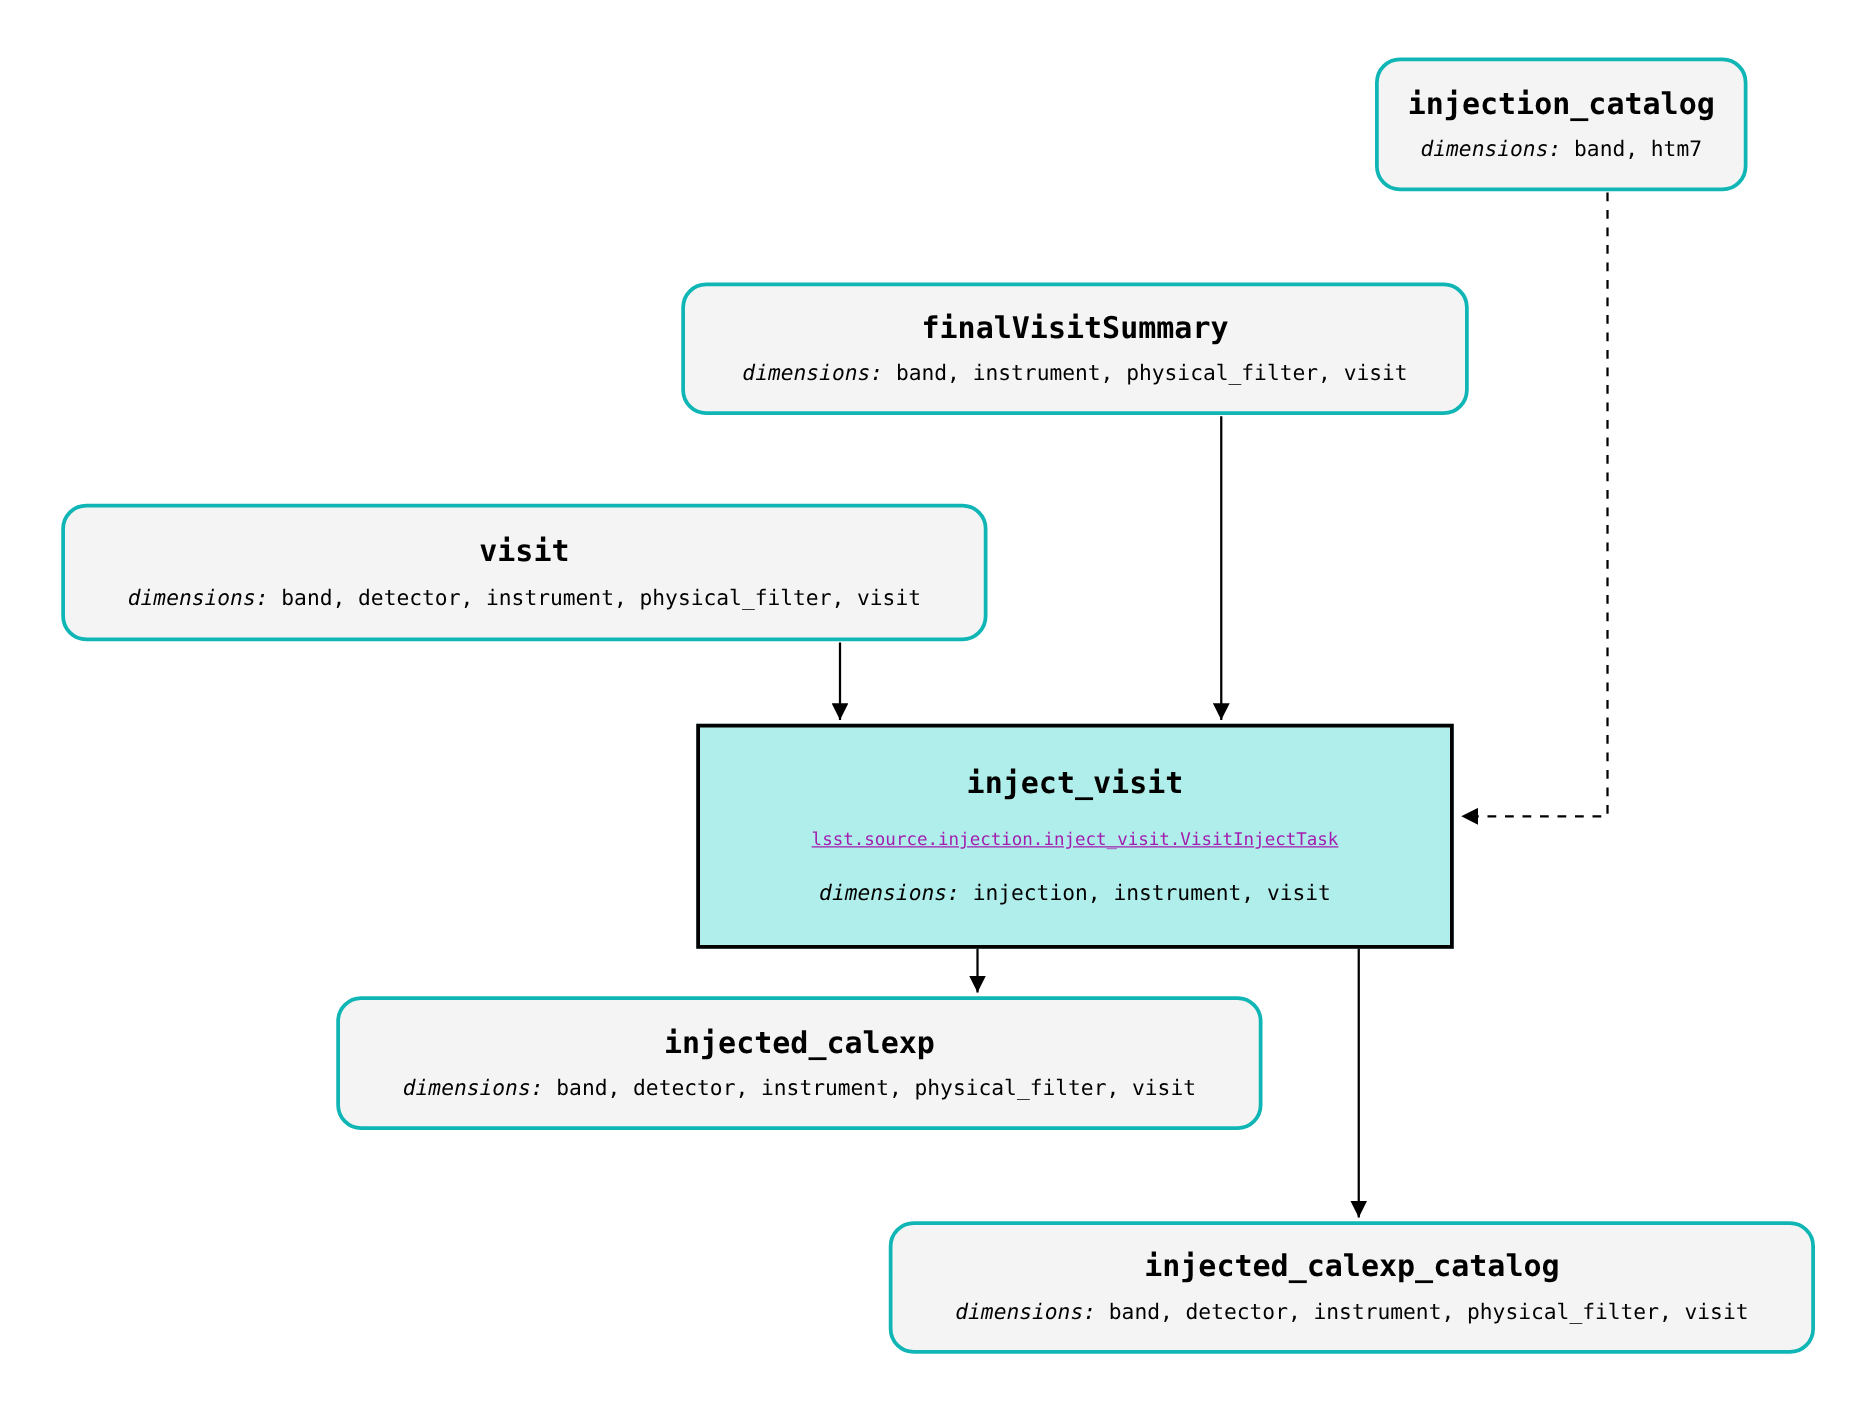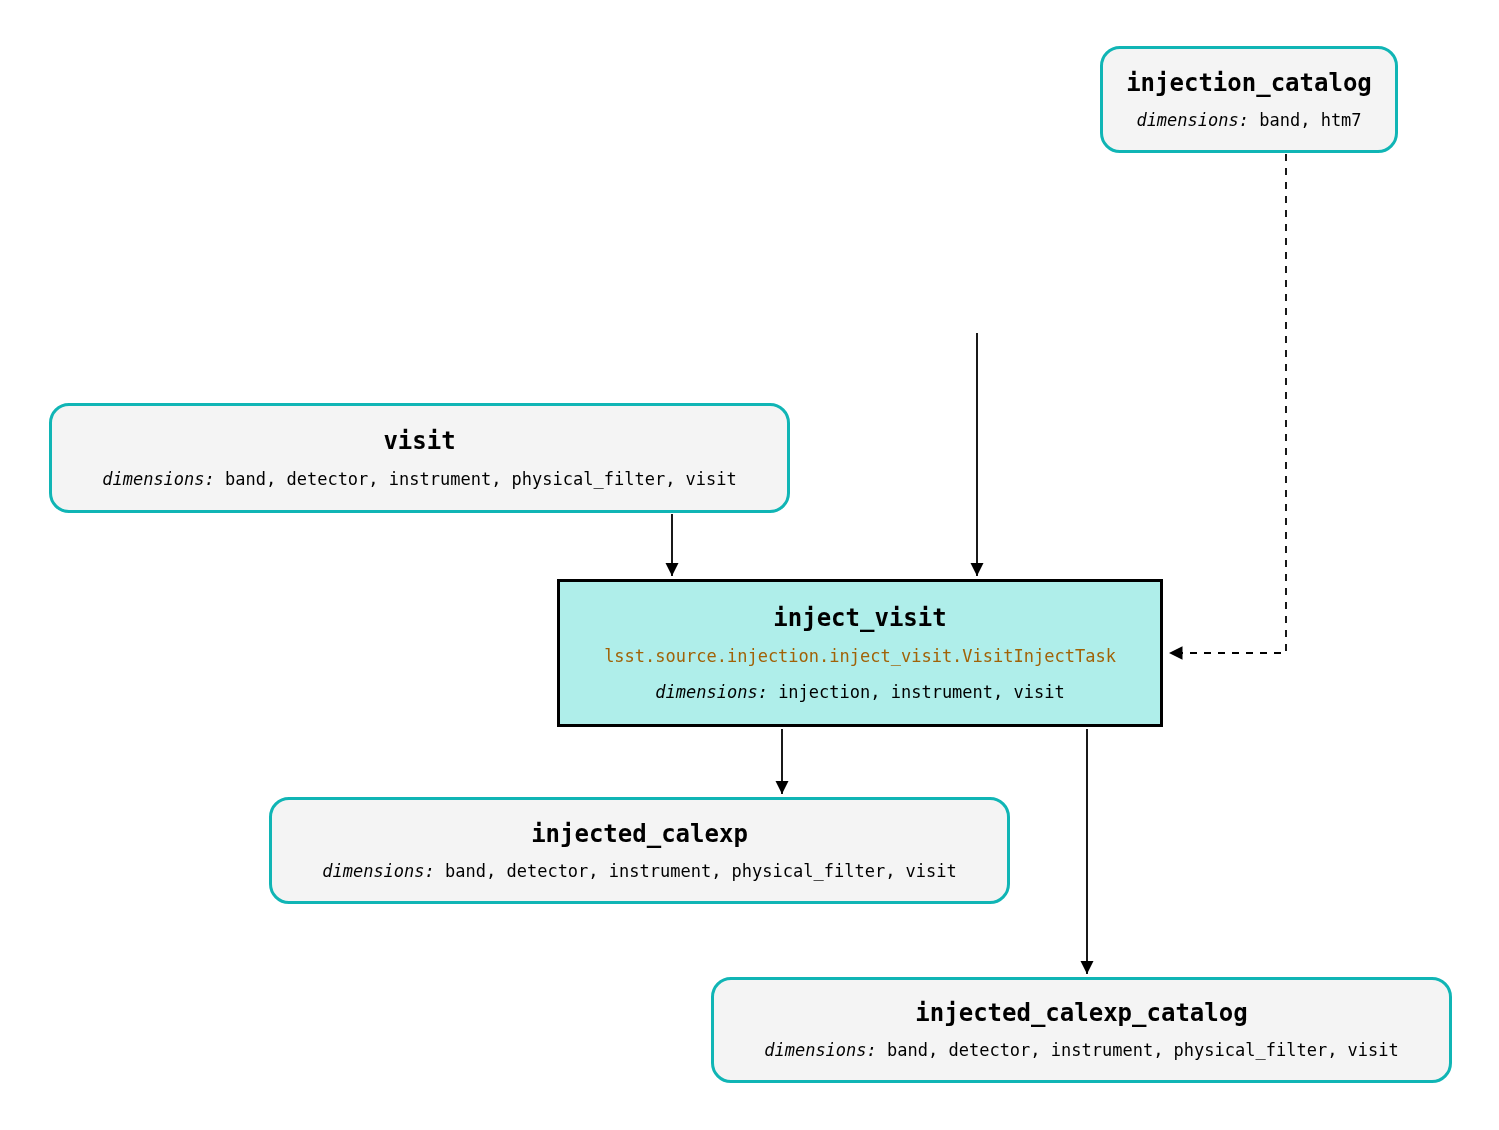--- a/index.html
+++ b/index.html
@@ -43,24 +43,25 @@
     border-radius: 0;
   }
   .node .title {
     font-weight: bold;
     font-size: 24px;
     line-height: 1.1;
     color: #000000;
     white-space: nowrap;
   }
   .node .task-class {
-    font-size: 17px;
+    font-size: 14px;
     line-height: 1.1;
-    color: #a16207;
+    color: #a21caf;
     white-space: nowrap;
+    text-decoration: underline;
   }
   .node .dims {
     font-size: 17px;
     line-height: 1.1;
     color: #000000;
     white-space: nowrap;
   }
   .node .dims .dims-label {
     font-style: italic;
   }
@@ -84,30 +85,37 @@
   </svg>
 
   <div class="node dataset" style="left:1100px; top:46px; width:298px; height:107px;">
     <div class="title">injection_catalog</div>
     <div class="dims">
       <span class="dims-label">dimensions:</span>
       <span class="dims-value">band, htm7</span>
     </div>
   </div>
 
+  <div class="node dataset" style="left:545px; top:226px; width:630px; height:106px;">
+    <div class="title">finalVisitSummary</div>
+    <div class="dims">
+      <span class="dims-label">dimensions:</span>
+      <span class="dims-value">band, instrument, physical_filter, visit</span>
+    </div>
+  </div>
 
   <div class="node dataset" style="left:49px; top:403px; width:741px; height:110px;">
     <div class="title">visit</div>
     <div class="dims">
       <span class="dims-label">dimensions:</span>
       <span class="dims-value">band, detector, instrument, physical_filter, visit</span>
     </div>
   </div>
 
-  <div class="node task" style="left:557px; top:579px; width:606px; height:148px;align-items:center;">
+  <div class="node task" style="left:557px; top:579px; width:606px; height:180px;align-items:center;">
     <div class="title">inject_visit</div>
     <div class="task-class">lsst.source.injection.inject_visit.VisitInjectTask</div>
     <div class="dims">
       <span class="dims-label">dimensions:</span>
       <span class="dims-value">injection, instrument, visit</span>
     </div>
   </div>
 
   <div class="node dataset" style="left:269px; top:797px; width:741px; height:107px;text-align:right;">
     <div class="title">injected_calexp</div>

